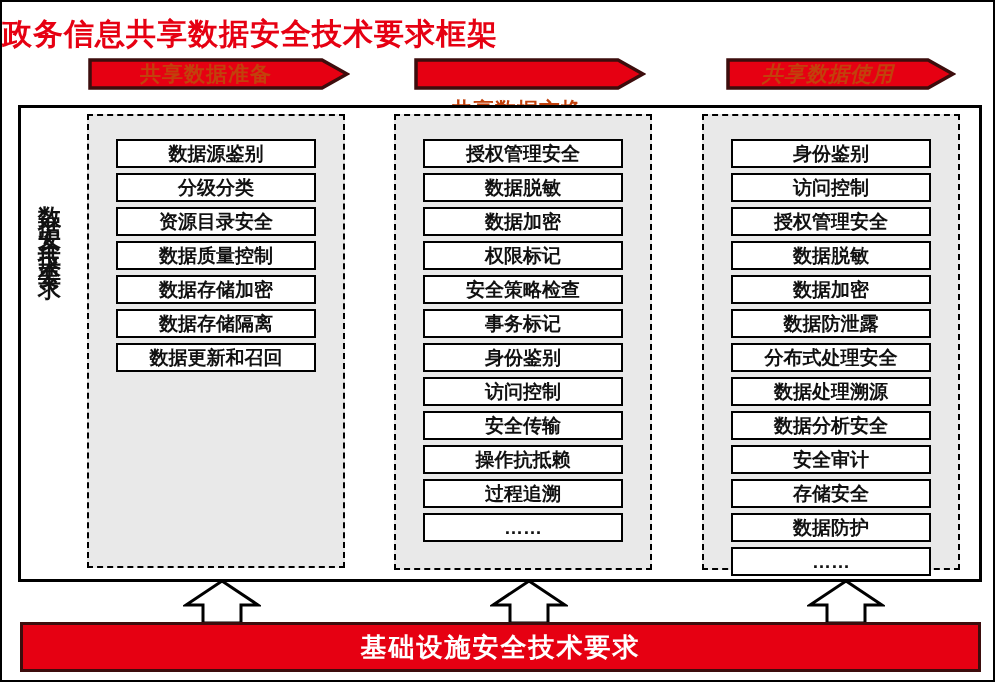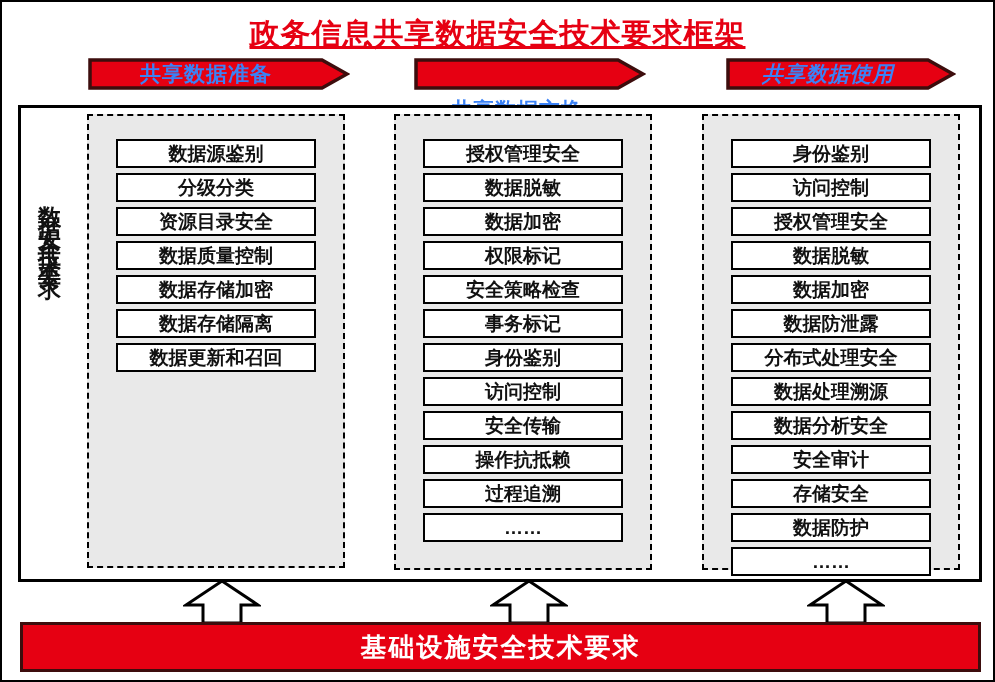--- a/index.html
+++ b/index.html
@@ -7,34 +7,32 @@
     position:relative;
     width:995px;height:682px;
     box-sizing:border-box;
     border:2px solid #000;
     background:#fff;
     font-family:"Liberation Sans", sans-serif;
     overflow:hidden;
   }
   .title{
     position:absolute;top:12px;left:0;right:0;
-    text-align:center;
     font-size:30px;font-weight:bold;
     color:#e60012;
     letter-spacing:1px;
-    text-decoration:underline;
   }
   .banner{
     position:absolute;top:56px;height:32px;
   }
   .banner svg{position:absolute;top:0;left:0;}
   .banner-label{
     position:absolute;top:0;left:0;height:32px;
     display:flex;align-items:center;justify-content:center;
-    color:#3b82f6;font-size:21px;font-weight:bold;
+    color:#c2410c;font-size:21px;font-weight:bold;
     letter-spacing:1px;
     white-space:nowrap;
   }
   .main-box{
     position:absolute;left:16px;top:103px;
     width:964px;height:477px;
     box-sizing:border-box;
     border:3px solid #000;
     background:#fff;
   }

